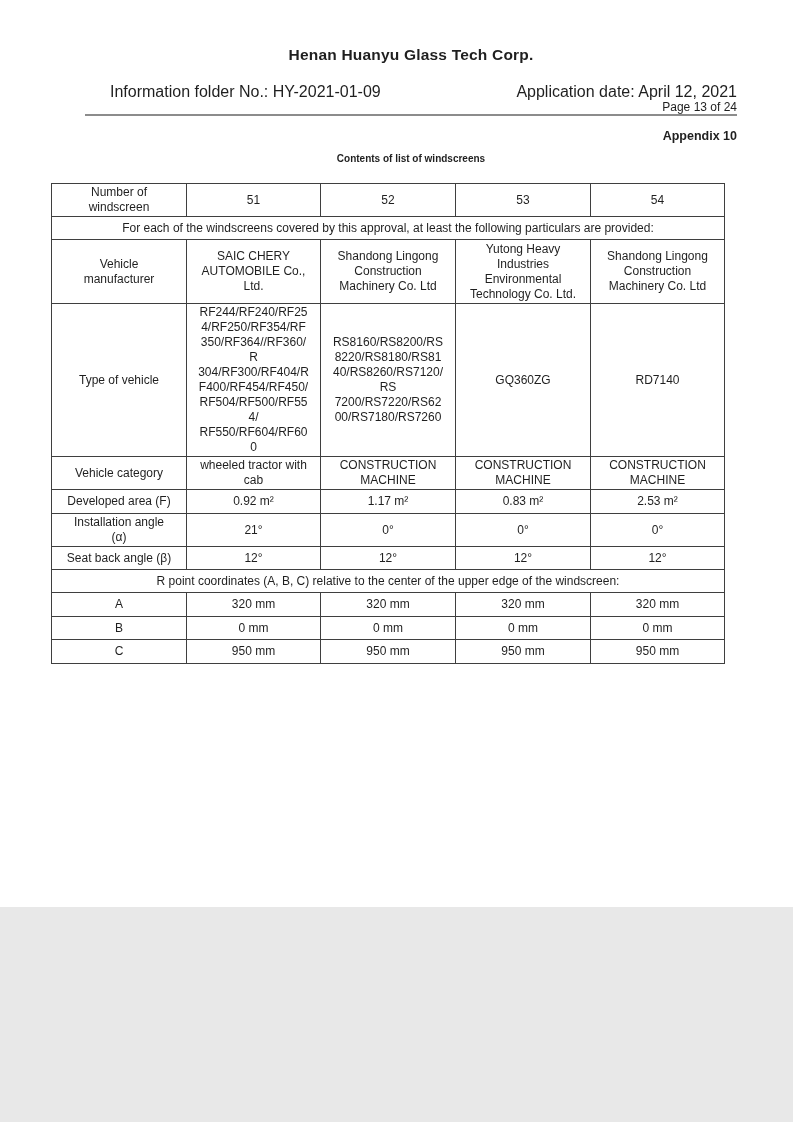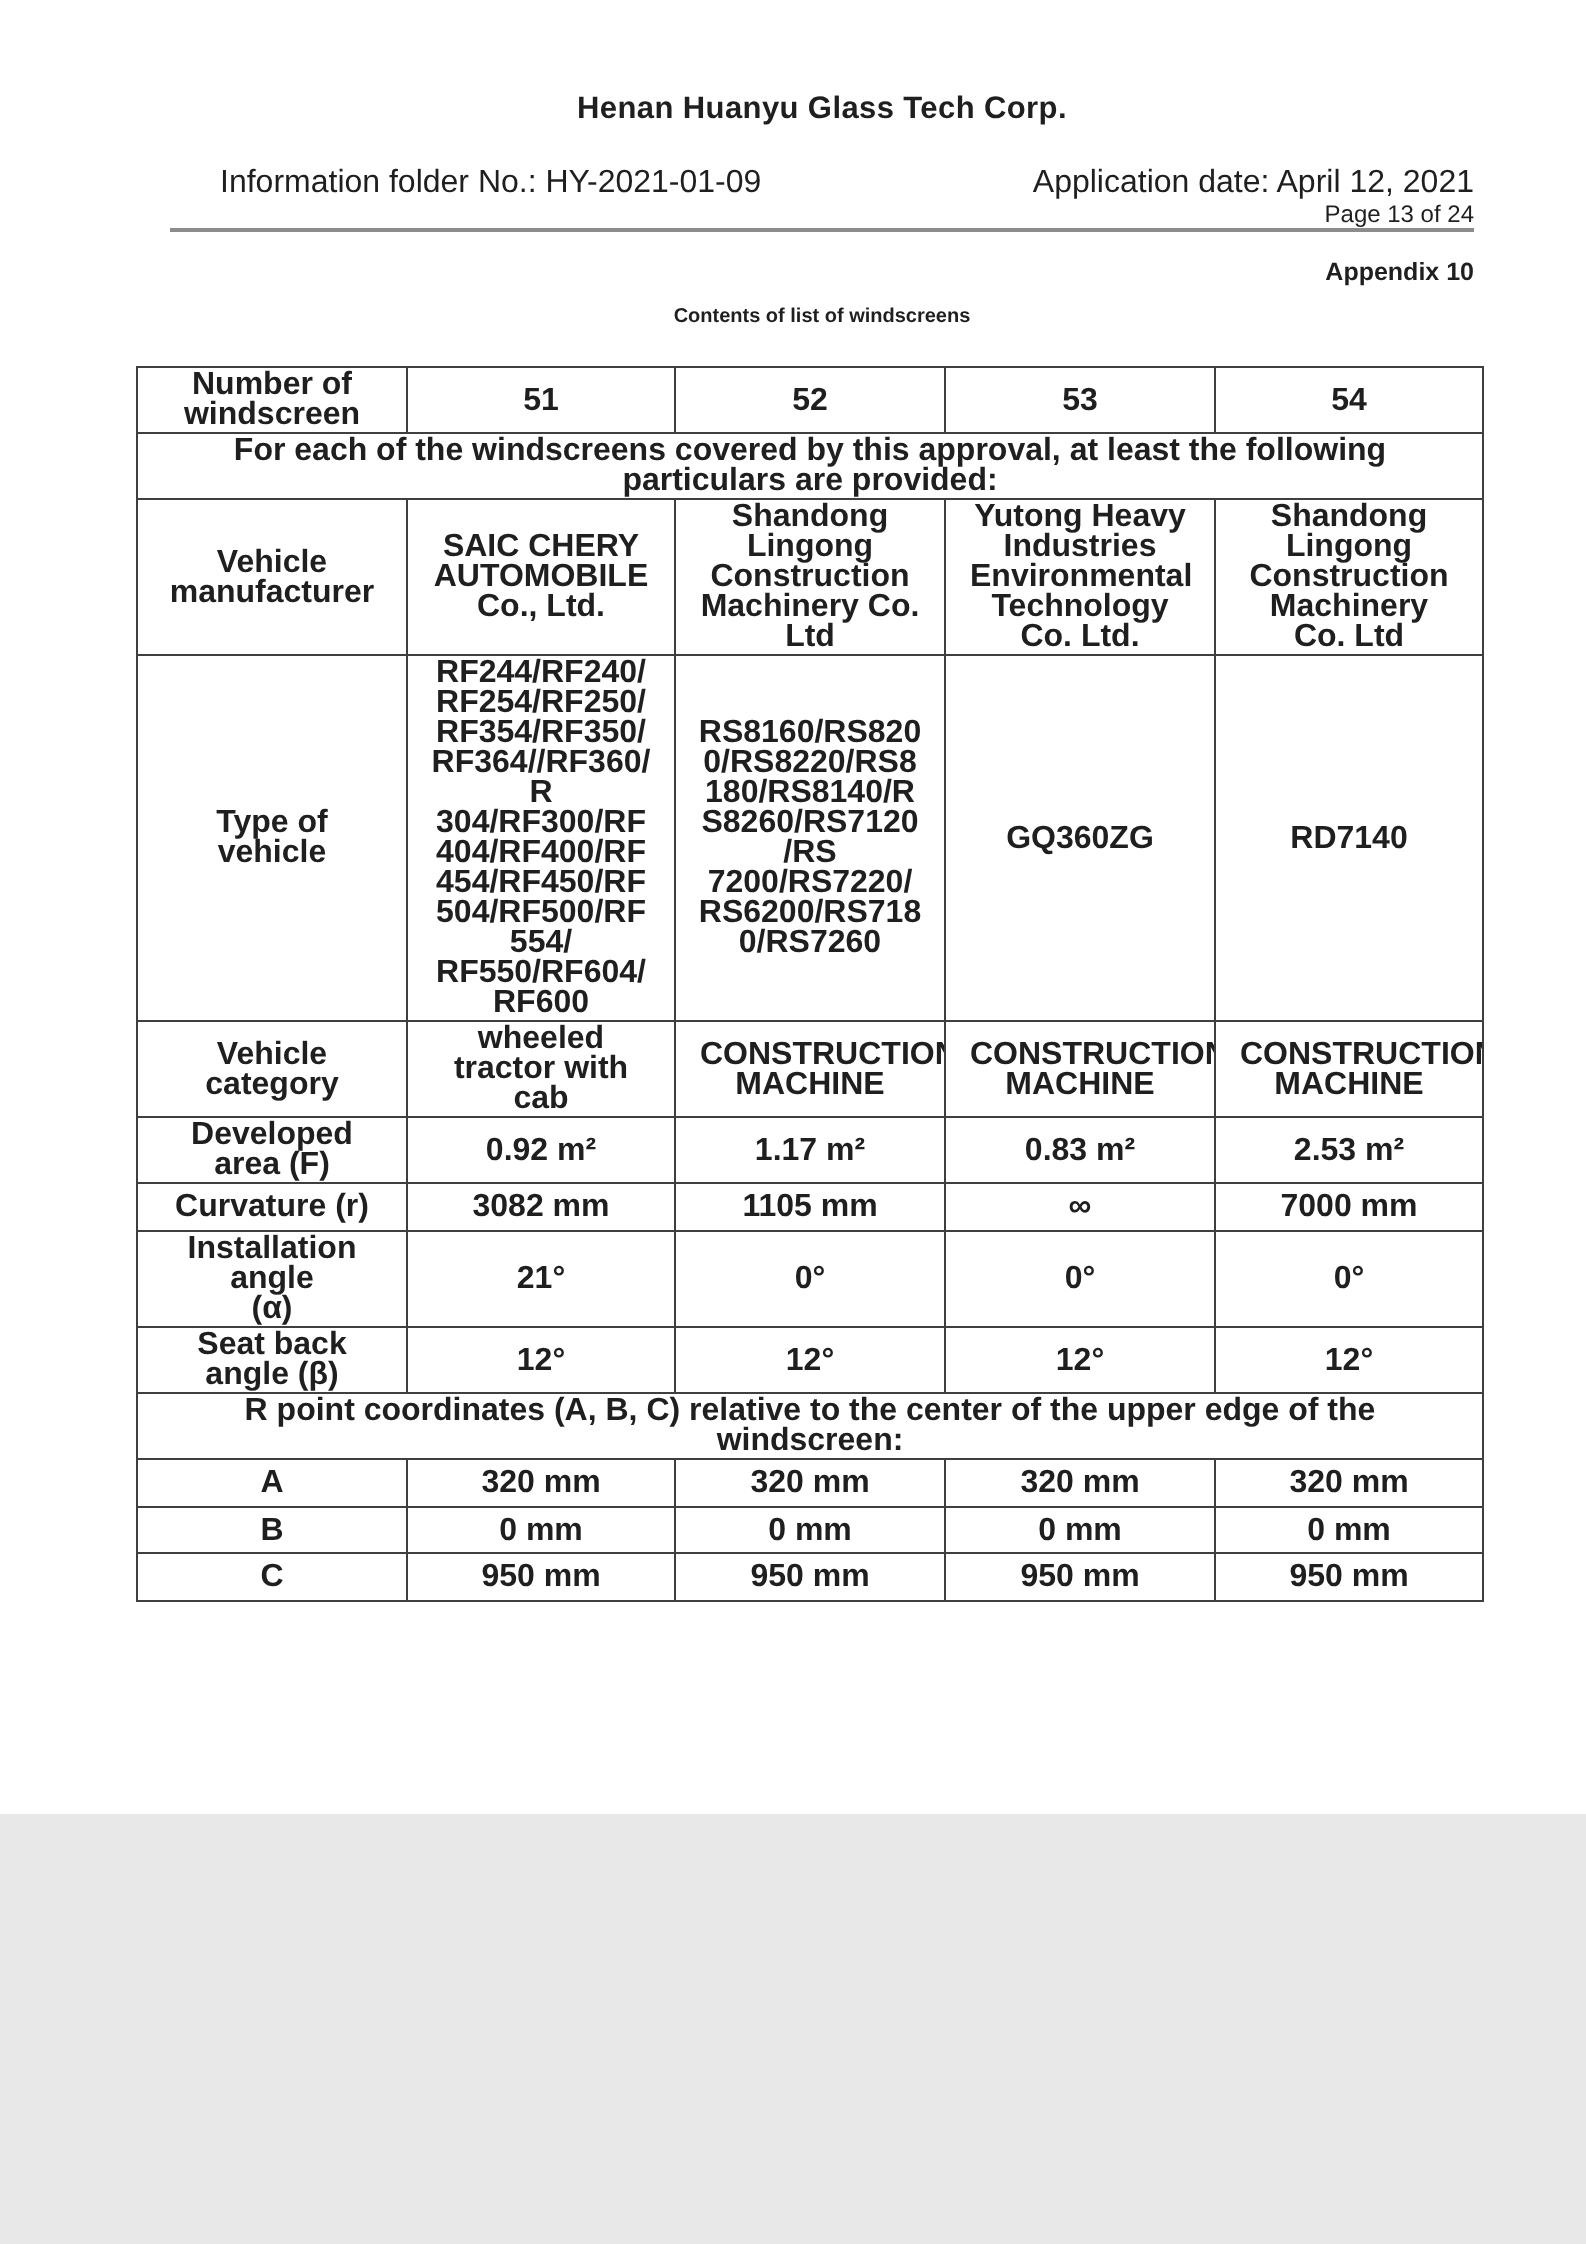--- a/index.html
+++ b/index.html
@@ -52,26 +52,25 @@
   }
   .doc-subtitle {
     position: absolute;
     top: 153px; left: 85px; width: 652px;
     text-align: center;
     font-size: 10px;
     font-weight: bold;
   }
   table.ws-table {
     position: absolute;
-    top: 183px; left: 68px;
+    top: 183px; left: 51px;
     width: 673px;
     border-collapse: collapse;
     table-layout: fixed;
-    font-size: 16px;
-    font-weight: bold;
+    font-size: 12px;
   }
   .ws-table td {
     box-sizing: border-box;
     border: 1px solid #3f3f3f;
     text-align: center;
     vertical-align: middle;
     padding: 1px 12px;
     line-height: 15px;
     white-space: pre-line;
     overflow: hidden;
@@ -151,27 +150,20 @@
         <td>CONSTRUCTION MACHINE</td>
         <td>CONSTRUCTION MACHINE</td>
       </tr>
       <tr class="h24">
         <td>Developed area (F)</td>
         <td>0.92 m²</td>
         <td>1.17 m²</td>
         <td>0.83 m²</td>
         <td>2.53 m²</td>
       </tr>
-      <tr class="h24">
-        <td>Curvature (r)</td>
-        <td>3082 mm</td>
-        <td>1105 mm</td>
-        <td>∞</td>
-        <td>7000 mm</td>
-      </tr>
       <tr class="h32">
         <td>Installation angle
 (α)</td>
         <td>21°</td>
         <td>0°</td>
         <td>0°</td>
         <td>0°</td>
       </tr>
       <tr class="h23">
         <td>Seat back angle (β)</td>

